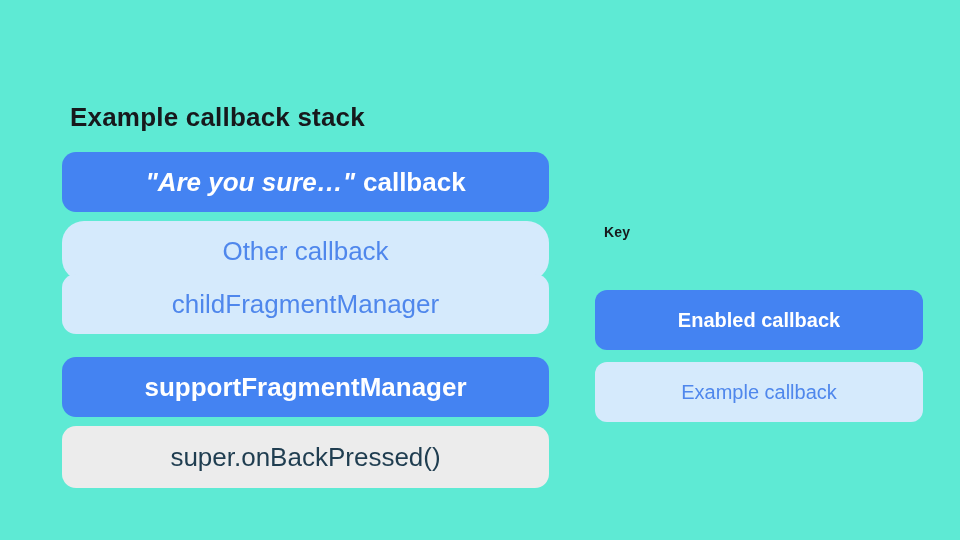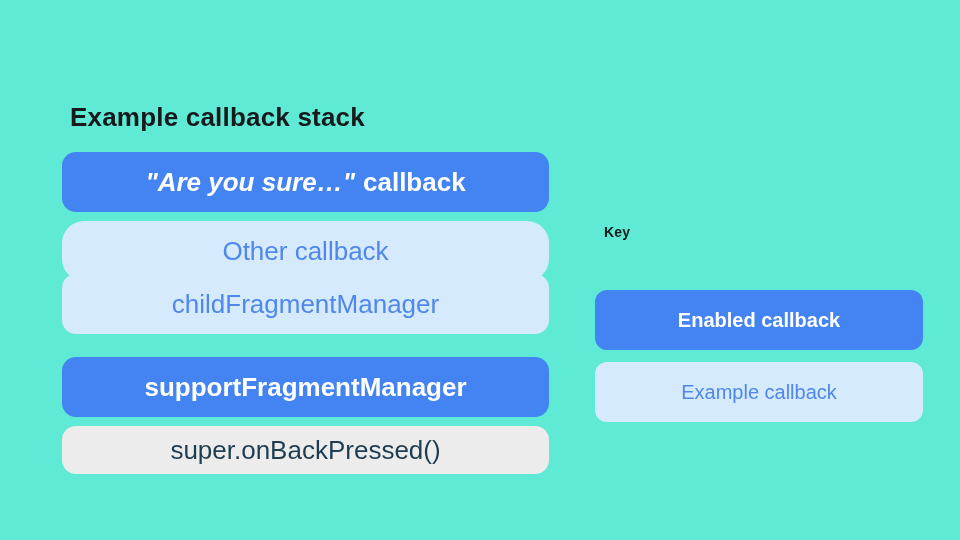--- a/index.html
+++ b/index.html
@@ -71,21 +71,21 @@
   }
   .italic-part {
     font-style: italic;
     margin-right: 8px;
   }
   
   #stack-box-1 { top: 152px; }
   #stack-box-2 { top: 221px; border-radius: 22px; }
   #stack-box-3 { top: 274px; }
   #stack-box-4 { top: 357px; }
-  #stack-box-5 { top: 426px; height: 48px; }
+  #stack-box-5 { top: 426px; height: 62px; }
   #key-box-1 { top: 290px; }
   #key-box-2 { top: 362px; }
   #key-box-3 { top: 434px; }
 </style>
 </head>
 <body>
 
 <div class="canvas">
 
   <div class="stack-title">Example callback stack</div>

